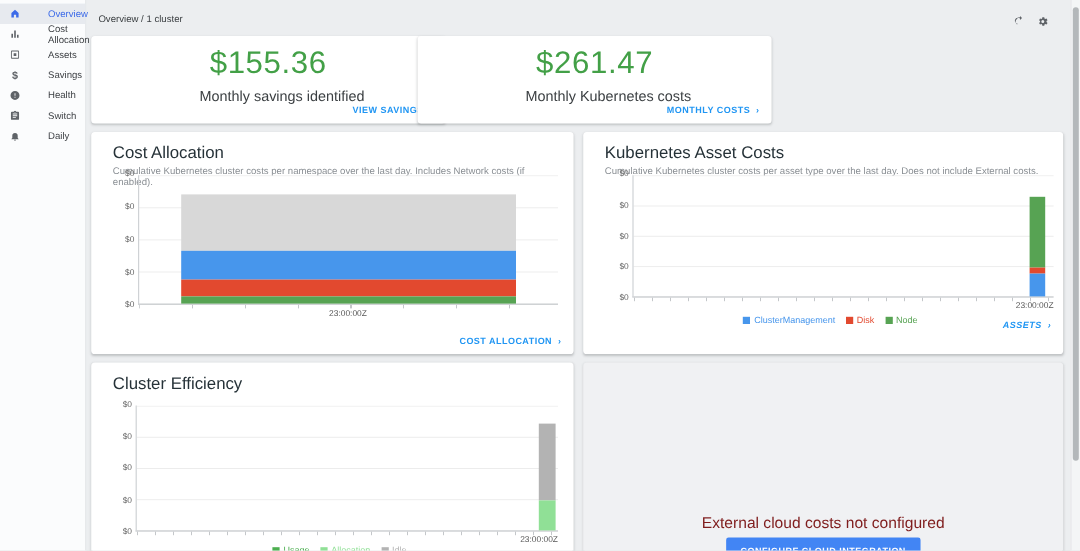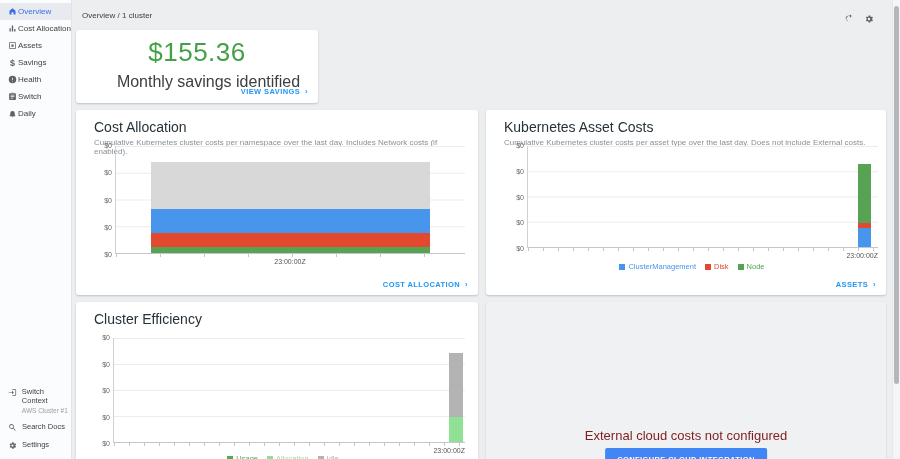--- a/index.html
+++ b/index.html
@@ -4,21 +4,21 @@
 <style>
   * { margin:0; padding:0; box-sizing:border-box; }
   html,body { background:#dfe1e4; }
   .app { position:relative; width:900px; height:459px; overflow:hidden;
          background:#eceef0; font-family:"Liberation Sans", sans-serif; }
 
   
   .sidebar { position:absolute; left:0; top:0; width:72px; height:459px;
              background:#fbfcfd; border-right:1px solid #e2e4e7; z-index:2; }
   .nav { padding-top:3px; }
-  .side-item { display:flex; align-items:center; gap:1px; height:17px;
+  .side-item { display:flex; align-items:center; gap:23px; height:17px;
                padding-left:8px; font-size:8px; color:#3f4246; cursor:pointer; }
   .side-item svg { width:9px; height:9px; fill:#5f6368; flex:0 0 auto; }
   .side-item.active { background:#e7eaef; color:#3d6be8; }
   .side-item.active svg { fill:#3d6be8; }
   .dollar { width:9px; text-align:center; font-size:9px; color:#5f6368; font-weight:bold; }
   .side-foot { position:absolute; left:0; bottom:5px; width:100%; }
   .foot-item { display:flex; align-items:flex-start; gap:5px; padding:4px 0 4px 8px;
                font-size:7.5px; color:#3f4246; cursor:pointer; }
   .foot-item svg { width:9px; height:9px; fill:#5f6368; margin-top:1px; }
   .foot-sub { font-size:6.5px; color:#9aa0a6; margin-top:2px; }
@@ -26,24 +26,24 @@
   
   .breadcrumb { position:absolute; left:82px; top:11px; font-size:8px; color:#3c4043; }
   .top-icon { position:absolute; top:10px; width:14px; height:14px; cursor:pointer; }
   .top-icon svg { width:10px; height:10px; fill:#5f6368; }
   .btn-refresh { left:845px; }
   .btn-settings { left:864px; }
 
   
   .card { position:absolute; background:#fff; border-radius:3px;
           box-shadow:0 1px 2px rgba(60,64,67,.25); }
-  .metric-card { top:30px; width:242px; height:73px; }
+  .metric-card { top:30px; width:295px; height:73px; }
   .mc-0 { left:76px; } .mc-1 { left:348px; } .mc-2 { left:620px; width:266px; }
   .metric-value { margin-top:7px; text-align:center; font-size:26px; letter-spacing:.5px; }
-  .metric-label { margin-top:5px; text-align:center; font-size:16px; color:#3c4043;padding-left:23px; }
+  .metric-label { margin-top:5px; text-align:center; font-size:12px; color:#3c4043;padding-left:23px; }
   .card-link { position:absolute; right:10px; bottom:7px; font-size:7.5px; font-weight:bold;
                color:#2196f3; letter-spacing:.4px; cursor:pointer; white-space:nowrap; }
   .card-link .chev { margin-left:5px; }
 
   
   .chart-card-a { left:76px; top:110px; width:402px; height:185px; }
   .chart-card-b { left:486px; top:110px; width:400px; height:185px; }
   .chart-card-c { left:76px; top:302px; width:402px; height:200px; }
   .chart-title { margin:9px 0 0 18px; font-size:14px; font-weight:500; color:#263238; }
   .chart-sub { margin:3px 18px 0 18px; font-size:8px; color:#8a8f94; }
@@ -68,21 +68,21 @@
   .xticks-sparse { background:repeating-linear-gradient(to right,#c4c7ca 0 1px,transparent 1px 44px); }
   .xlabel { position:absolute; font-size:7px; color:#555; }
   .xl-a { left:39px; right:13px; top:148px; text-align:center; }
   .xl-b { right:8px; top:142px; }
   .xl-c { right:13px; top:145px; }
   .legend { position:absolute; left:12px; right:0; display:flex; justify-content:center;
             gap:9px; font-size:7.5px; }
   .lg-b { top:152px; } .lg-c { top:152px; }
   .legend-item { display:flex; align-items:center; gap:3px; cursor:pointer; }
   .swatch { width:6px; height:6px; display:inline-block; }
-  .link-a { right:10px; bottom:6px; } .link-b { right:10px; bottom:6px; }
+  .link-a { right:10px; bottom:6px; } .link-b { right:10px; bottom:20px;font-style:italic; }
 
   
   .external-panel { position:absolute; left:486px; top:302px; width:400px; height:200px;
                     background:#f0f1f3; border-radius:3px; box-shadow:0 1px 2px rgba(60,64,67,.18); }
   .empty-text { position:absolute; top:126px; width:100%; text-align:center;
                 font-size:13px; color:#7f1d1d; }
   .cloud-btn { position:absolute; top:146px; left:50%; transform:translateX(-50%);
                background:#4285f4; color:#fff; border:none; border-radius:2px;
                font-size:7.5px; font-weight:bold; letter-spacing:.4px; padding:7px 12px;
                font-family:"Liberation Sans", sans-serif; cursor:pointer; white-space:nowrap; }
@@ -134,62 +134,44 @@
           </svg>
         <span>Switch</span>
       </div>
       <div class="side-item">
         <svg viewBox="0 0 24 24">
             <path d="M12 22a2 2 0 002-2h-4a2 2 0 002 2zm6-6v-5a6 6 0 10-12 0v5l-2 2v1h16v-1l-2-2z"></path>
           </svg>
         <span>Daily</span>
       </div>
     </nav>
-    <div class="side-foot">
-      <div class="foot-item">
-        <svg viewBox="0 0 24 24">
-            <path d="M11 7l5 5-5 5v-4H2v-2h9V7zm9-4a2 2 0 012 2v14a2 2 0 01-2 2h-8v-2h8V5h-8V3h8z"></path>
-          </svg>
-        <span>
-          <span>Switch Context</span>
-          <div class="foot-sub">AWS Cluster #1</div>
-        </span>
-      </div>
-      <div class="foot-item">
-        <svg viewBox="0 0 24 24">
-            <path d="M15.5 14h-.8l-.3-.3a6.5 6.5 0 10-.7.7l.3.3v.8l5 5 1.5-1.5-5-5zm-6 0a4.5 4.5 0 110-9 4.5 4.5 0 010 9z"></path>
-          </svg>
-        <span>Search Docs</span>
-      </div>
-      <div class="foot-item">
-        <svg viewBox="0 0 24 24">
-            <path d="M19.4 13a7.6 7.6 0 000-2l2.1-1.6-2-3.4-2.5 1a7.6 7.6 0 00-1.7-1L15 3.5h-4l-.3 2.5a7.6 7.6 0 00-1.7 1l-2.5-1-2 3.4L6.6 11a7.6 7.6 0 000 2l-2.1 1.6 2 3.4 2.5-1a7.6 7.6 0 001.7 1l.3 2.5h4l.3-2.5a7.6 7.6 0 001.7-1l2.5 1 2-3.4L19.4 13zM12 15a3 3 0 110-6 3 3 0 010 6z"></path>
-          </svg>
-        <span>Settings</span>
-      </div>
-    </div>
   </aside>
 
   <div class="breadcrumb">Overview / 1 cluster</div>
   <div class="top-icon btn-refresh">
     <svg viewBox="0 0 24 24">
         <path d="M17.65 6.35A8 8 0 106 17.65l1.4-1.4A6 6 0 1112 6v3l4-4-4-4v3a8 8 0 015.65 2.35z"></path>
       </svg>
   </div>
   <div class="top-icon btn-settings">
     <svg viewBox="0 0 24 24">
         <path d="M19.4 13a7.6 7.6 0 000-2l2.1-1.6-2-3.4-2.5 1a7.6 7.6 0 00-1.7-1L15 3.5h-4l-.3 2.5a7.6 7.6 0 00-1.7 1l-2.5-1-2 3.4L6.6 11a7.6 7.6 0 000 2l-2.1 1.6 2 3.4 2.5-1a7.6 7.6 0 001.7 1l.3 2.5h4l.3-2.5a7.6 7.6 0 001.7-1l2.5 1 2-3.4L19.4 13zM12 15a3 3 0 110-6 3 3 0 010 6z"></path>
       </svg>
   </div>
 
   <section class="card metric-card mc-0">
     <div class="metric-value" style="color: rgb(67, 160, 71);">$155.36</div>
     <div class="metric-label">Monthly savings identified</div>
     <a class="card-link"><span>VIEW SAVINGS</span><span class="chev">›</span></a>
   </section>
+  <section class="card metric-card mc-1">
+    <div class="metric-value" style="color: rgb(67, 160, 71);">$261.47</div>
+    <div class="metric-label">Monthly Kubernetes costs</div>
+    <a class="card-link"><span>MONTHLY COSTS</span><span class="chev">›</span></a>
+  </section>
 
   <section class="card chart-card-a">
     <h2 class="chart-title">Cost Allocation</h2>
     <p class="chart-sub">Cumulative Kubernetes cluster costs per namespace over the last day. Includes Network costs (if enabled).</p>
     <div class="plotwrap pw-a">
       <div class="ylabels">
           <div>$0</div>
           <div>$0</div>
           <div>$0</div>
           <div>$0</div>

